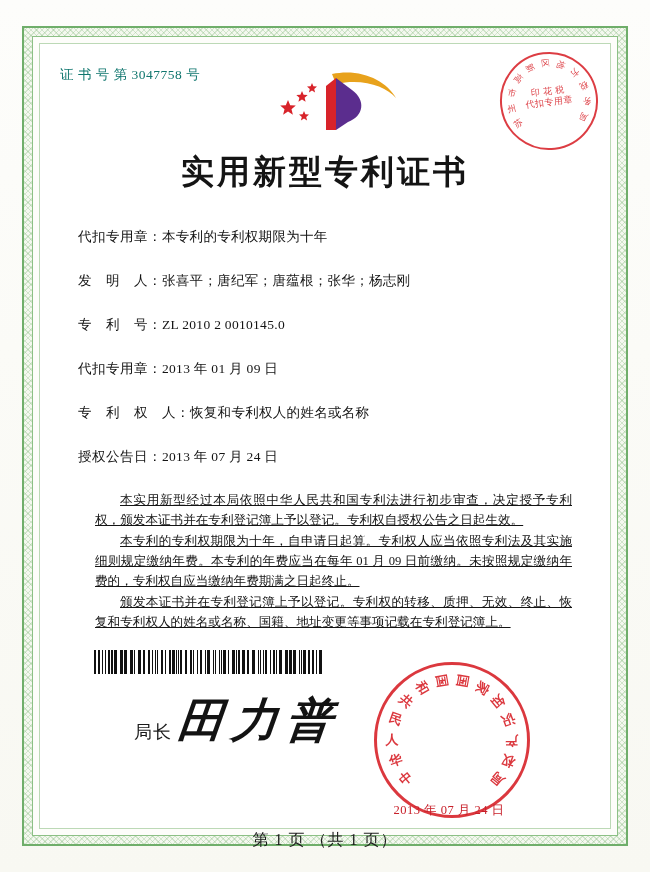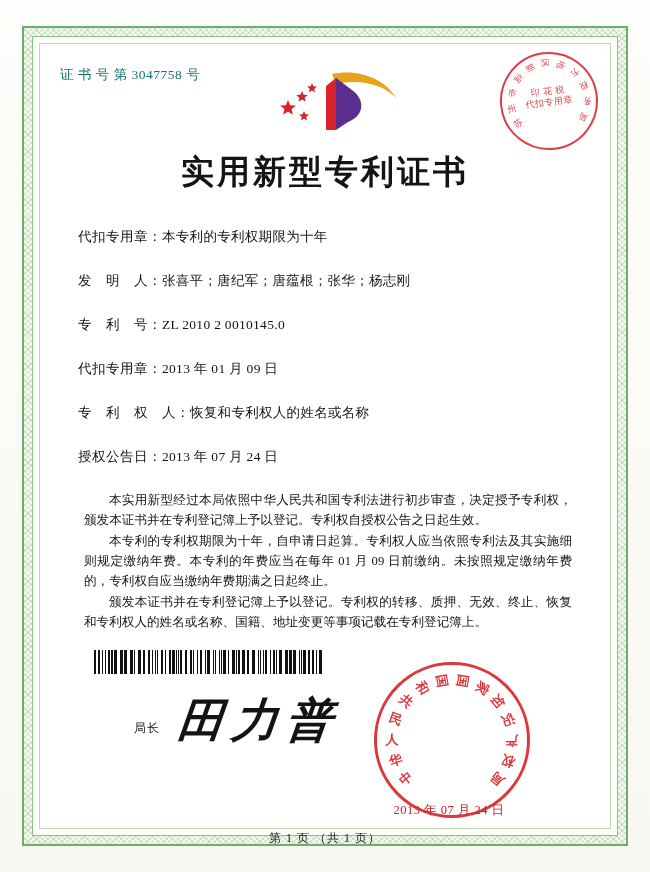--- a/index.html
+++ b/index.html
@@ -139,43 +139,44 @@
   .body-text {
     position: absolute;
     left: 42px; top: 448px;
     width: 492px;
     font-size: 12.6px;
     line-height: 20px;
     color: #141414;
     text-align: justify;
   }
   .body-text p {
-    margin: 0 0 1px 4px;
+    margin: 0 0 1px 15px;
     text-indent: 25px;
+    text-decoration: underline;
   }
 
   
   .barcode {
     position: absolute;
     left: 56px; top: 608px;
     width: 232px; height: 24px;
   }
   .barcode i {
     position: absolute;
     top: 0;
     height: 24px;
     background: #111;
     display: block;
   }
 
   
   .sig-label {
     position: absolute;
     left: 96px; top: 678px;
-    font-size: 12px;
+    font-size: 18px;
     letter-spacing: 1px;
   }
   .sig {
     position: absolute;
     left: 140px; top: 648px;
     font-size: 46px;
     font-family: "Liberation Serif", serif;
     font-weight: bold;
     font-style: italic;
     letter-spacing: 8px;
@@ -214,21 +215,21 @@
     text-align: center;
     font-size: 12.5px;
     color: #c8202a;
     letter-spacing: 0.5px;
   }
 
   .page-no {
     position: absolute;
     left: 0; right: 0; top: 788px;
     text-align: center;
-    font-size: 12px;
+    font-size: 16px;
     color: #1c1c1c;
     letter-spacing: 1px;
   }
 </style>
 </head>
 <body>
 
 <div id="page">
   <div id="paper"></div>
 

